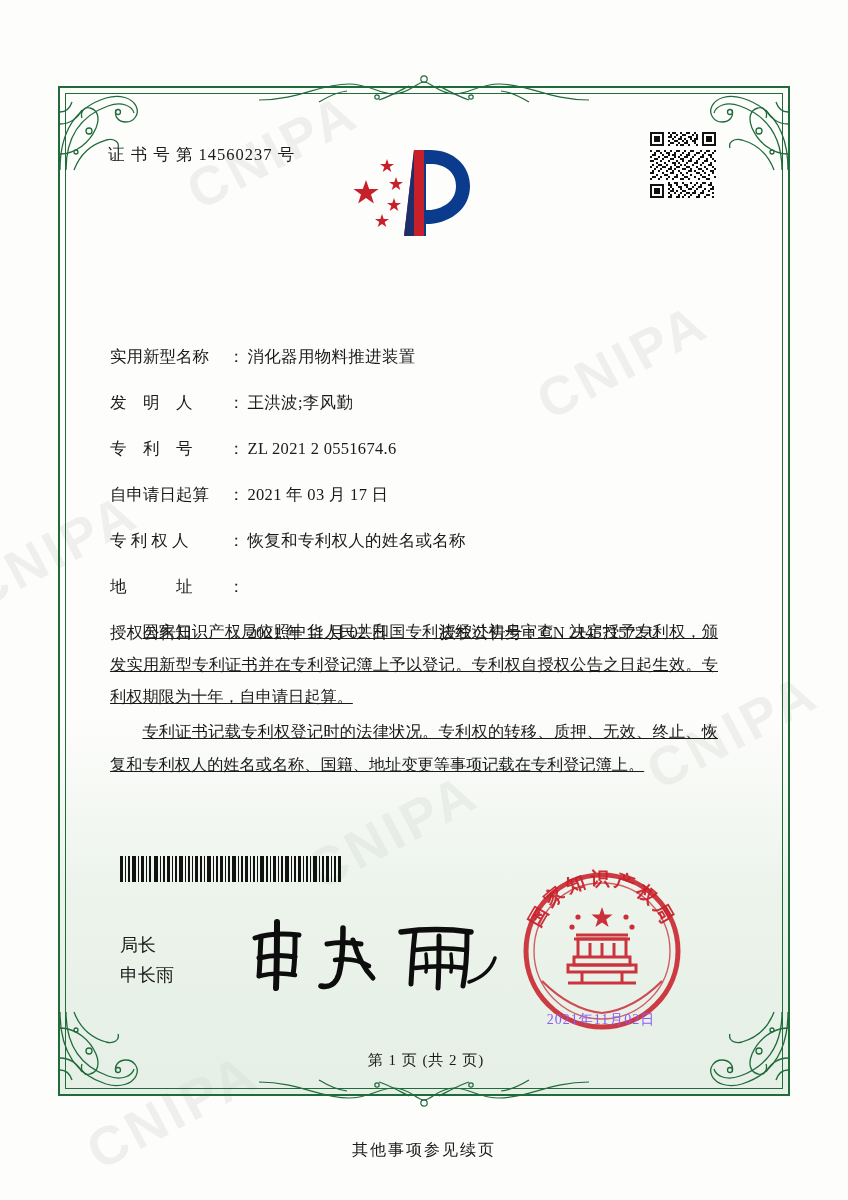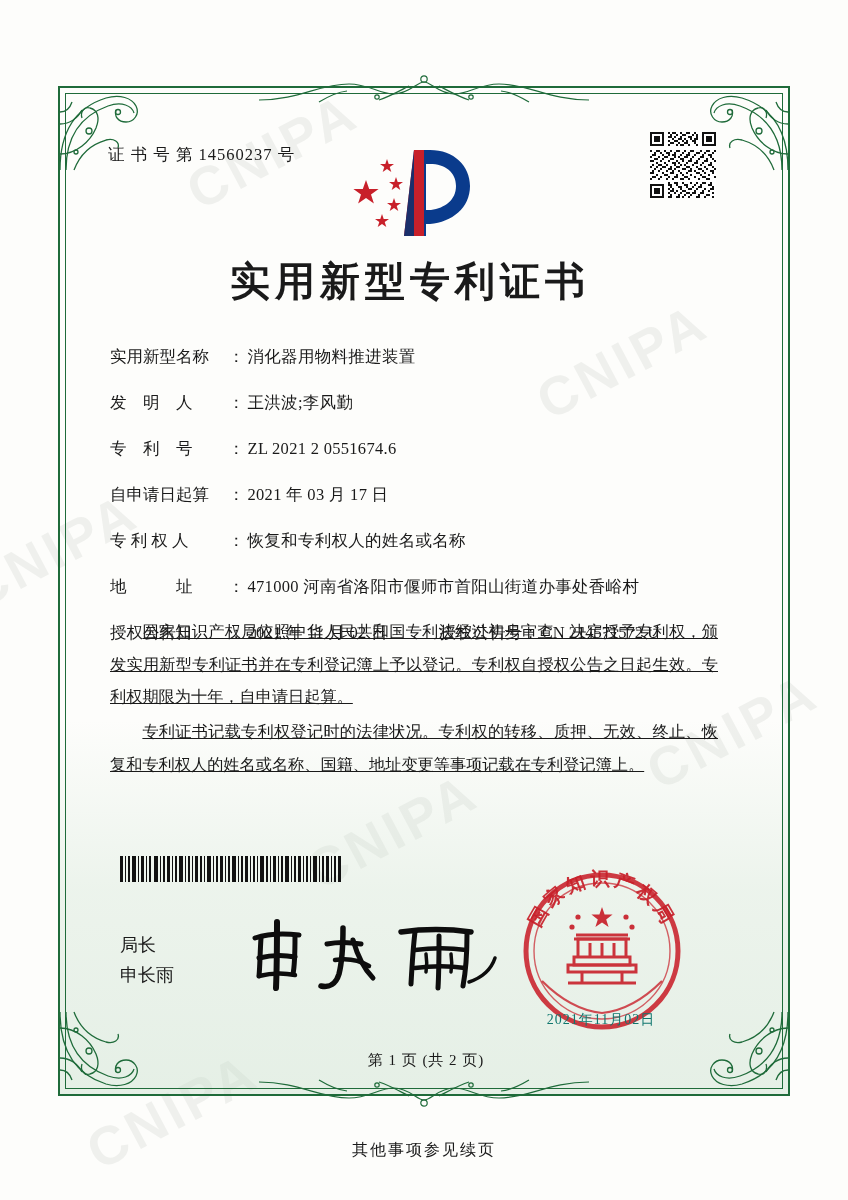--- a/index.html
+++ b/index.html
@@ -129,21 +129,21 @@
 
   
   .seal{
     position:absolute;right:70px;top:775px;
     width:180px;height:180px;
   }
   .seal svg{display:block;width:180px;height:180px;}
   .seal-date{
     position:absolute;right:72px;top:925px;
     width:178px;text-align:center;
-    color:#0f766e;
+    color:#8b5cf6;
     font-size:14px;
     letter-spacing:1px;
     font-family:"Liberation Serif","DejaVu Serif",serif;
   }
 
   .page-no{
     position:absolute;left:0;right:0;top:965px;
     text-align:center;
     font-size:15px;
     letter-spacing:1px;
@@ -509,21 +509,20 @@
         <g fill="#c8202a">
           <polygon points="36,36 39.2,45 48.6,45 41,50.6 43.9,59.6 36,54 28.1,59.6 31,50.6 23.4,45 32.8,45"></polygon>
           <polygon points="57,15 58.7,20 64,20 59.7,23.1 61.3,28.1 57,25 52.7,28.1 54.3,23.1 50,20 55.3,20"></polygon>
           <polygon points="66,33 67.7,38 73,38 68.7,41.1 70.3,46.1 66,43 61.7,46.1 63.3,41.1 59,38 64.3,38"></polygon>
           <polygon points="64,54 65.7,59 71,59 66.7,62.1 68.3,67.1 64,64 59.7,67.1 61.3,62.1 57,59 62.3,59"></polygon>
           <polygon points="52,70 53.7,75 59,75 54.7,78.1 56.3,83.1 52,80 47.7,83.1 49.3,78.1 45,75 50.3,75"></polygon>
         </g>
       </svg>
     </div>
 
-    <div class="title">实用新型专利证书</div>
 
     <div class="fields">
 
       <div class="field">
         <span class="f-label">实用新型名称</span>
         <span class="f-colon">：</span>
         <span class="f-value">消化器用物料推进装置</span>
       </div>
 
       <div class="field">
@@ -546,21 +545,20 @@
 
       <div class="field">
         <span class="f-label">专 利 权 人</span>
         <span class="f-colon">：</span>
         <span class="f-value">恢复和专利权人的姓名或名称</span>
       </div>
 
       <div class="field">
         <span class="f-label">地　　　址</span>
         <span class="f-colon">：</span>
-        <span class="f-value">471000 河南省洛阳市偃师市首阳山街道办事处香峪村</span>
       </div>
 
       <div class="field dual">
         <span class="f-label">授权公告日</span>
         <span class="f-colon">：</span>
         <span class="f-value">2021 年 11 月 02 日</span>
         <span class="sec-label">授权公告号</span>
         <span class="f-colon">：</span>
         <span>CN 214571572 U</span>
       </div>

